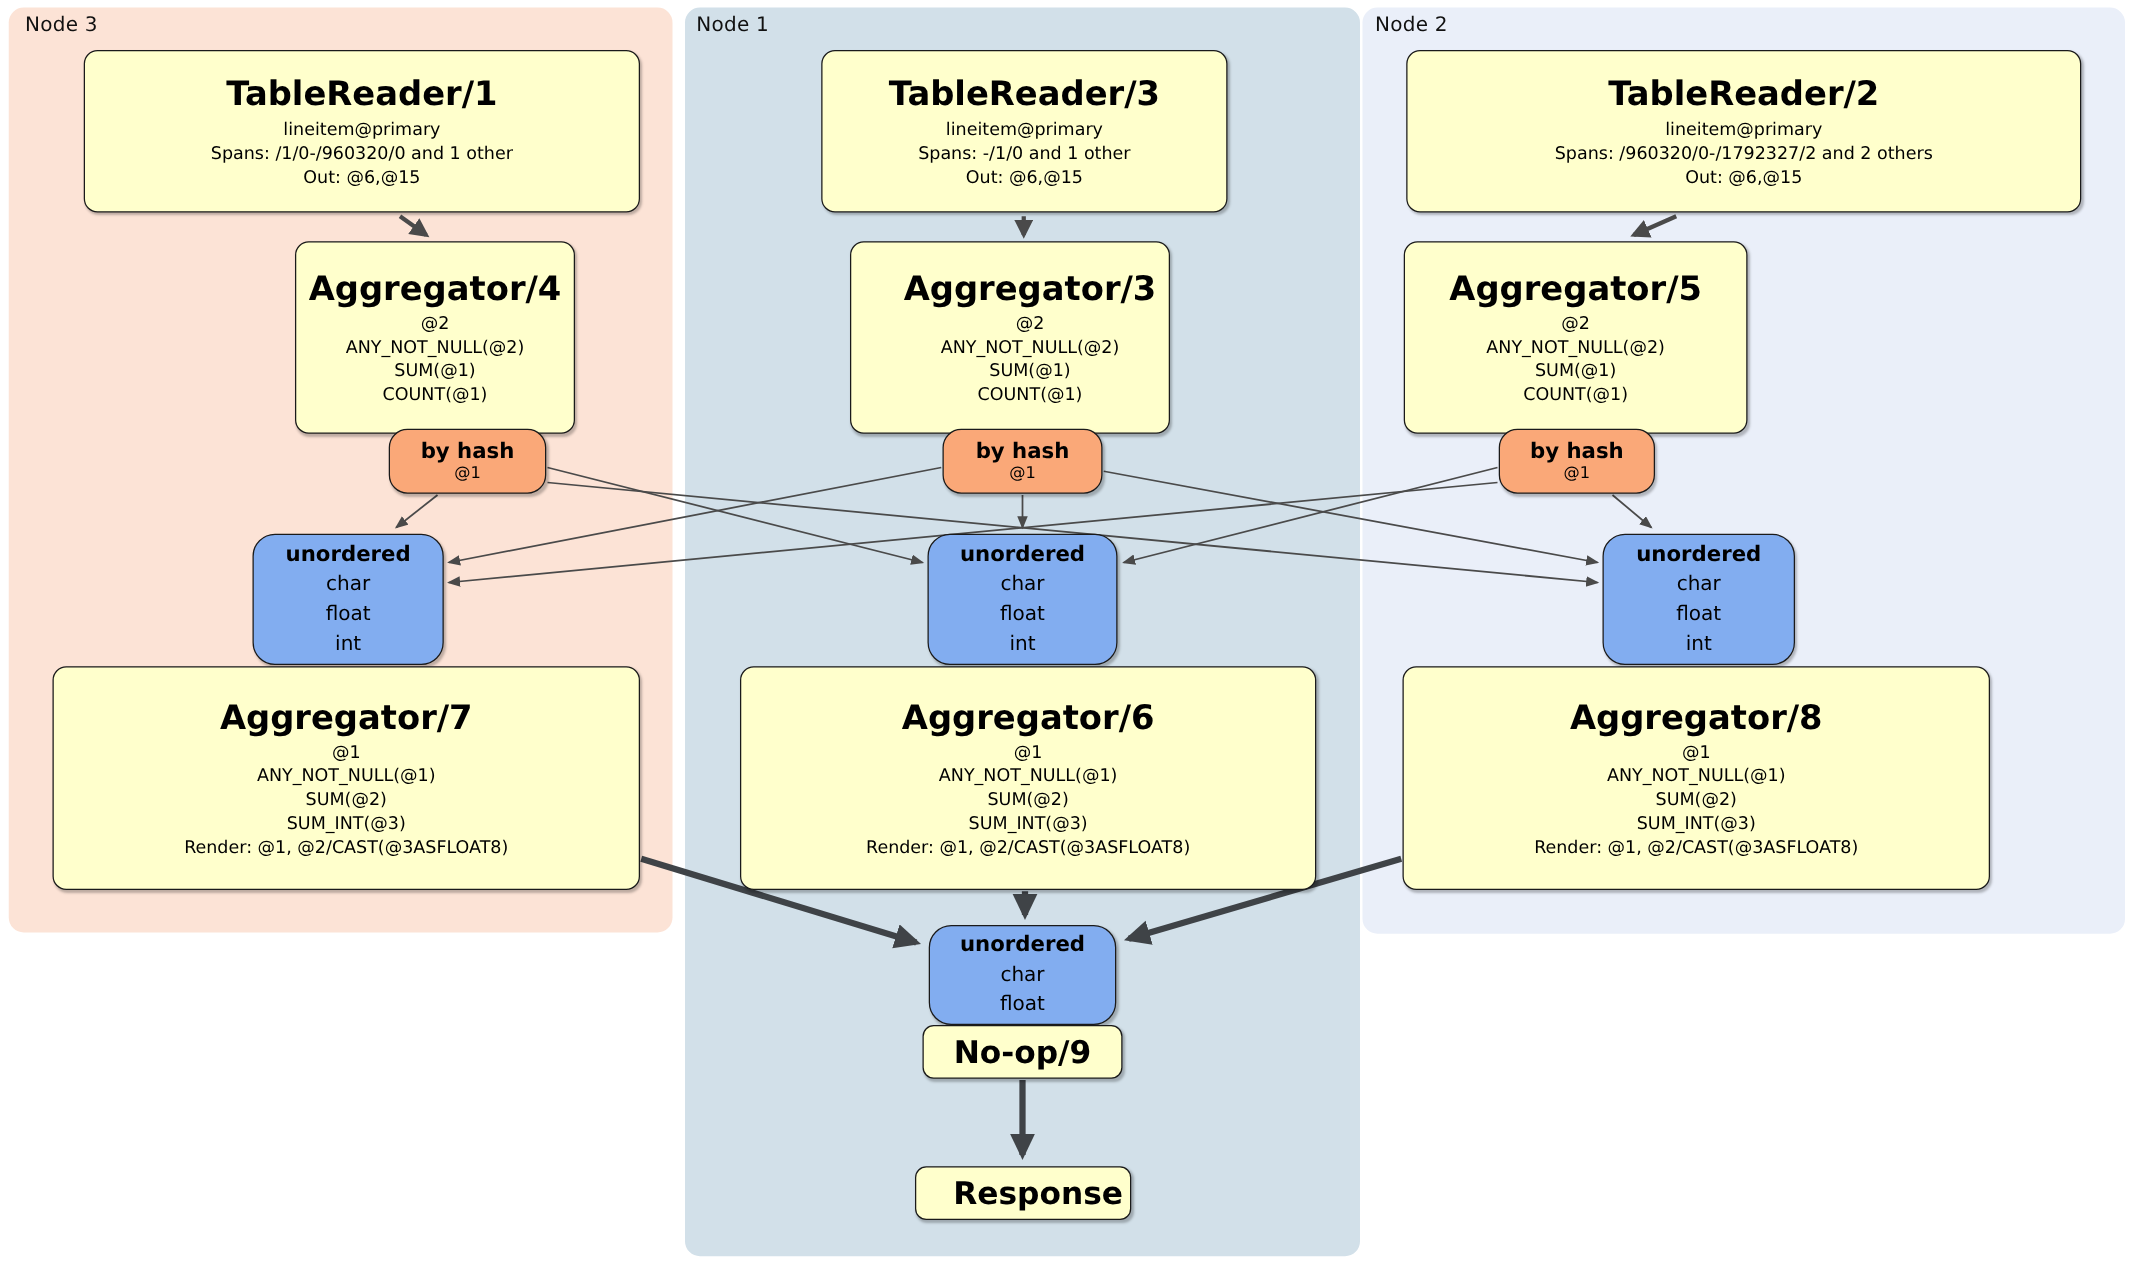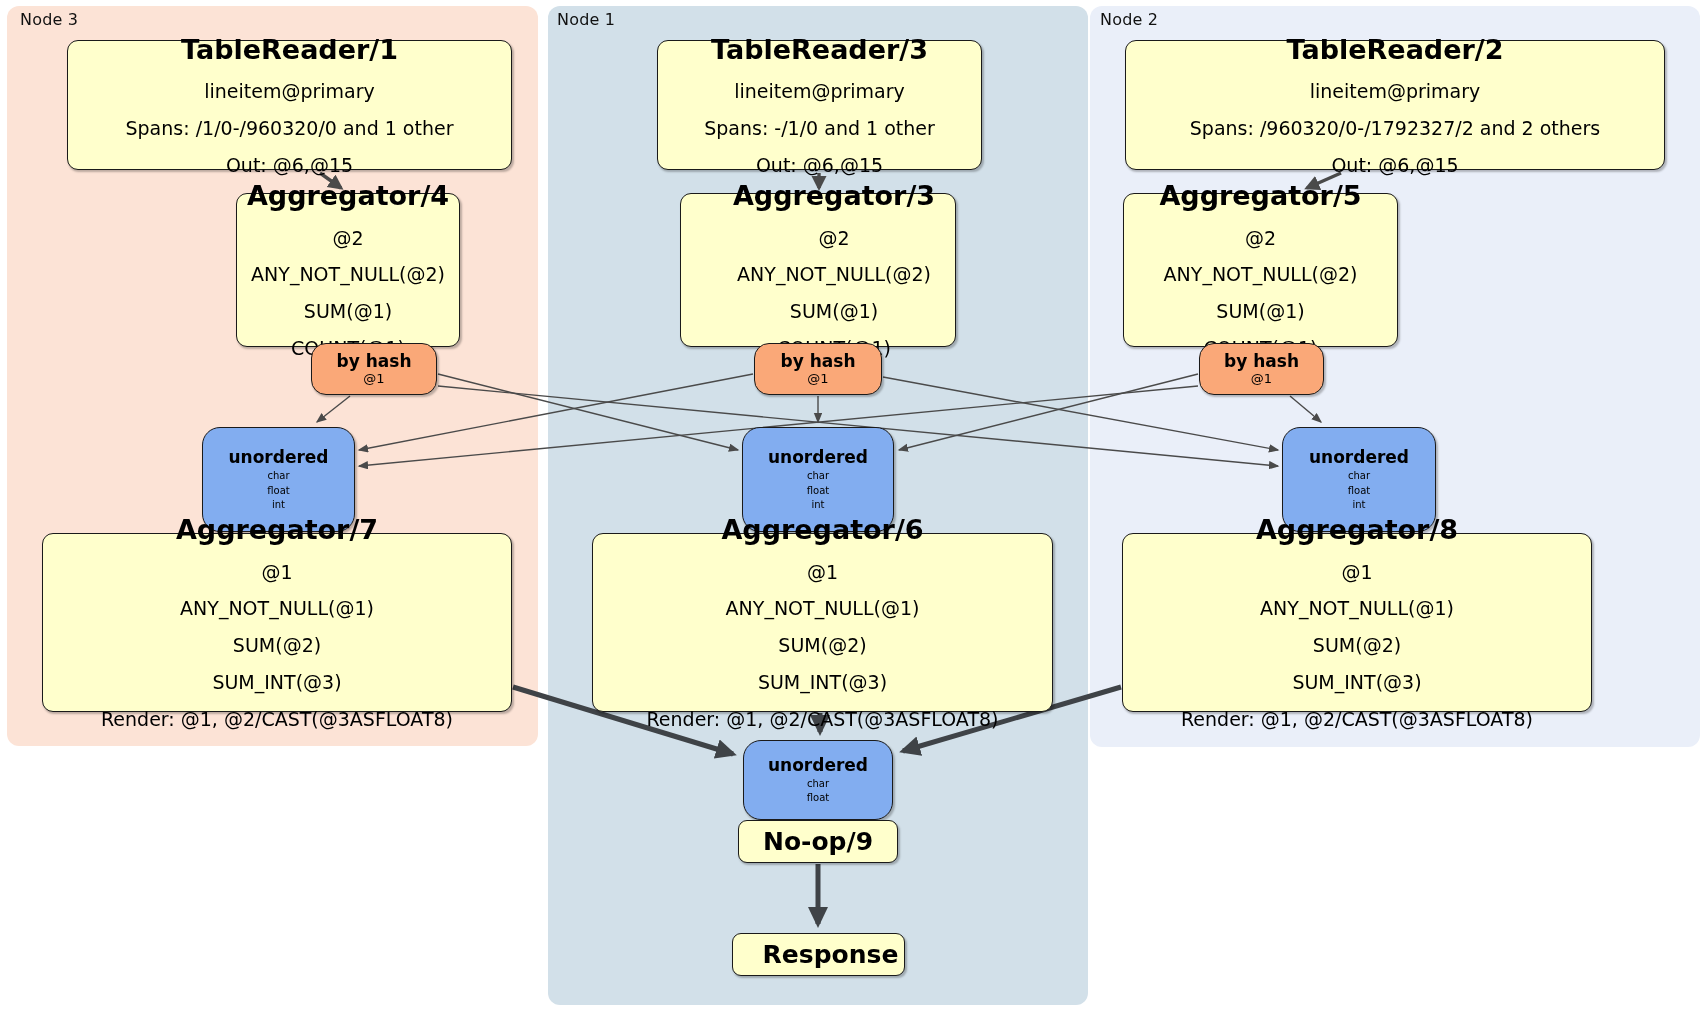--- a/index.html
+++ b/index.html
@@ -11,31 +11,31 @@
   .region-label{
     position:absolute;font-size:16px;color:#111;letter-spacing:0.2px;
   }
   .box{
     position:absolute;box-sizing:border-box;background:#ffffcc;
     border:1.4px solid #1a1a1a;border-radius:11px;
     display:flex;flex-direction:column;justify-content:center;align-items:center;
     text-align:center;box-shadow:1.5px 2px 2px rgba(0,0,0,0.25);
   }
   .box .title{font-weight:bold;font-size:27px;line-height:1.35;}
-  .box .line{font-size:19px;line-height:1.36;white-space:nowrap;margin-top:11px;}
+  .box .line{font-size:14px;line-height:1.36;white-space:nowrap;}
   .router{
     background:#faa878;border-radius:15px;z-index:3;
   }
   .router .rtitle{font-weight:bold;font-size:17px;line-height:1.2;}
   .router .rline{font-size:13px;line-height:1.25;}
   .sync{
     background:#82adf0;border-radius:18px;z-index:3;
   }
   .sync .rtitle{font-weight:bold;font-size:17px;line-height:1.35;}
-  .sync .rline{font-size:10px;line-height:1.48;}
+  .sync .rline{font-size:16px;line-height:1.48;}
   .mini .title{font-size:25px;}
   svg#edges{position:absolute;left:0;top:0;z-index:2;}
   .box{z-index:3;}
   .e-thin{stroke:#4a4a4a;stroke-width:1.4;fill:none;}
   .e-mid{stroke:#4a4a4a;stroke-width:3.4;fill:none;}
   .e-thick{stroke:#3f4347;stroke-width:5;fill:none;}
 </style>
 </head>
 <body>
 
@@ -119,21 +119,21 @@
     <div class="line">Render: @1, @2/CAST(@3ASFLOAT8)</div>
   </div>
 
   <div class="box" style="left:657px;top:40px;width:325px;height:130px;">
     <div class="title">TableReader/3</div>
     <div class="line">lineitem@primary</div>
     <div class="line">Spans: -/1/0 and 1 other</div>
     <div class="line">Out: @6,@15</div>
   </div>
 
-  <div class="box" style="left:680px;top:193px;width:276px;height:154px;padding-left:32px;">
+  <div class="box" style="left:680px;top:193px;width:256px;height:154px;padding-left:32px;">
     <div class="title">Aggregator/3</div>
     <div class="line">@2</div>
     <div class="line">ANY_NOT_NULL(@2)</div>
     <div class="line">SUM(@1)</div>
     <div class="line">COUNT(@1)</div>
   </div>
 
   <div class="box router" style="left:754px;top:343px;width:128px;height:52px;">
     <div class="rtitle">by hash</div>
     <div class="rline">@1</div>

